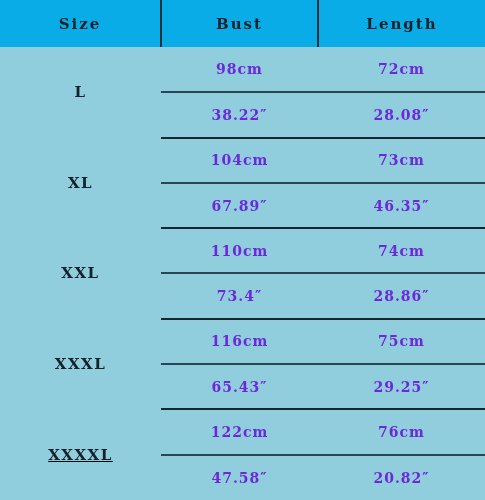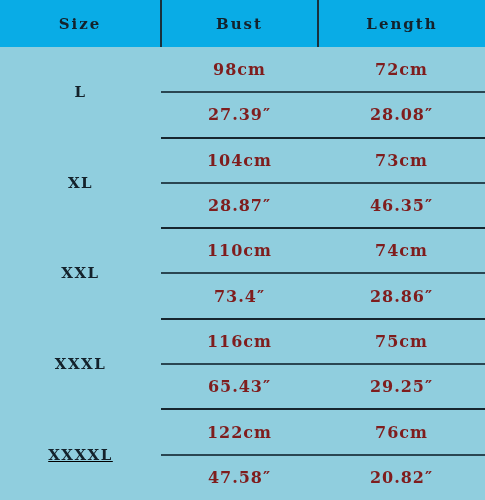--- a/index.html
+++ b/index.html
@@ -104,23 +104,23 @@
     border-bottom: 2px solid #17262F;
   }
   tr.sub-in.last-row td.meas-cell {
     border-bottom: 0;
   }
 
   .meas-value {
     display: block;
     font-family: "DejaVu Serif", "Liberation Serif", serif;
     font-weight: bold;
-    font-size: 16px;
+    font-size: 14px;
     letter-spacing: 1px;
-    color: #7f1d1d;
+    color: #6d28d9;
   }
 </style>
 </head>
 <body>
 
 <div id="size-chart">
   <table class="chart">
     <colgroup>
       <col class="col-size">
       <col class="col-bust">
@@ -149,41 +149,41 @@
         </td>
         <td class="meas-cell">
           <span class="meas-value">98cm</span>
         </td>
         <td class="meas-cell edge">
           <span class="meas-value">72cm</span>
         </td>
       </tr>
       <tr class="sub-in">
         <td class="meas-cell">
-          <span class="meas-value">27.39″</span>
+          <span class="meas-value">38.22″</span>
         </td>
         <td class="meas-cell edge">
           <span class="meas-value">28.08″</span>
         </td>
       </tr>
 
       <tr class="sub-cm">
         <td class="size-cell" rowspan="2">
           <span class="size-label">XL</span>
         </td>
         <td class="meas-cell">
           <span class="meas-value">104cm</span>
         </td>
         <td class="meas-cell edge">
           <span class="meas-value">73cm</span>
         </td>
       </tr>
       <tr class="sub-in">
         <td class="meas-cell">
-          <span class="meas-value">28.87″</span>
+          <span class="meas-value">67.89″</span>
         </td>
         <td class="meas-cell edge">
           <span class="meas-value">46.35″</span>
         </td>
       </tr>
 
       <tr class="sub-cm">
         <td class="size-cell" rowspan="2">
           <span class="size-label">XXL</span>
         </td>

